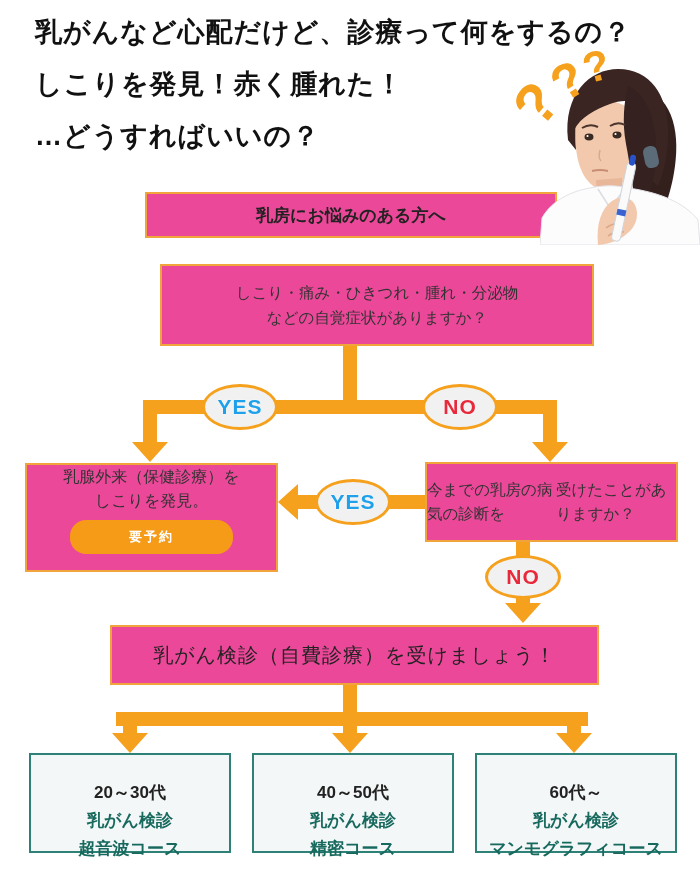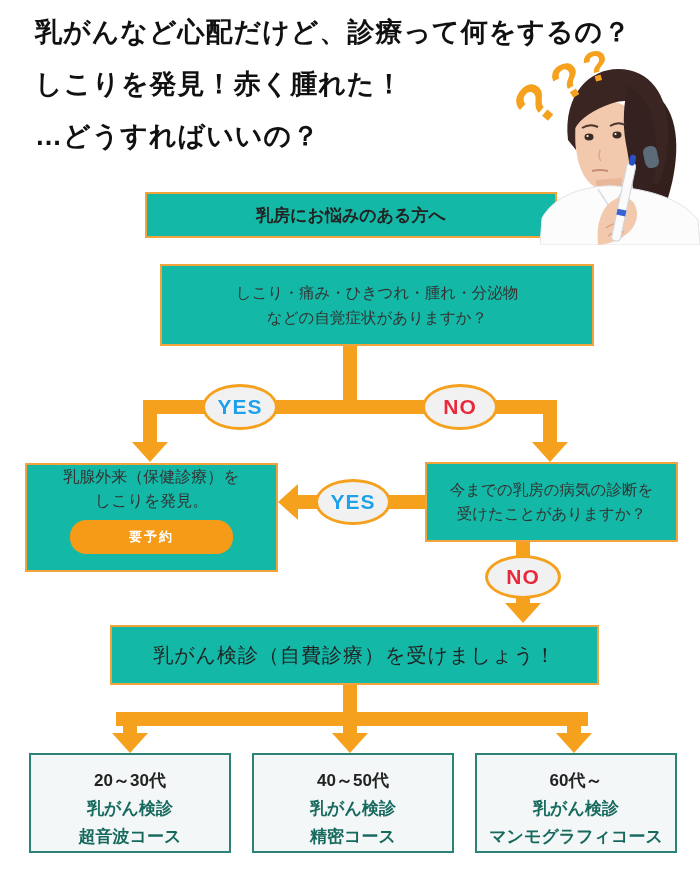--- a/index.html
+++ b/index.html
@@ -15,21 +15,21 @@
   .qmark { position:absolute; z-index:3; color:#F5A11E; font-weight:bold; font-family:"Liberation Sans",sans-serif; }
   .qm1 { left:518px; top:70px; font-size:58px; transform:rotate(-50deg); }
   .qm2 { left:553px; top:52px; font-size:50px; transform:rotate(-32deg); }
   .qm3 { left:583px; top:42px; font-size:43px; transform:rotate(-15deg); }
 
   
   .photo { position:absolute; left:540px; top:58px; width:160px; height:187px; z-index:2; }
 
   
   .flow { position:absolute; inset:0; }
-  .obox { position:absolute; background:#14b8a6; border:2px solid #F2A43C;font-family:Liberation Serif, serif; }
+  .obox { position:absolute; background:#ec4899; border:2px solid #F2A43C;font-family:Liberation Serif, serif; }
   .line { position:absolute; background:#F5A11E; }
   .tri-down { position:absolute; width:0; height:0;
     border-left:18px solid transparent; border-right:18px solid transparent;
     border-top:20px solid #F5A11E; }
   .tri-left { position:absolute; width:0; height:0;
     border-top:18px solid transparent; border-bottom:18px solid transparent;
     border-right:20px solid #F5A11E; }
   .oval { position:absolute; width:76px; height:46px; background:#F1F1F1;
     border:3px solid #F5A11E; border-radius:50%; display:flex;
     align-items:center; justify-content:center;
@@ -47,29 +47,29 @@
     display:flex; flex-direction:column; align-items:center; justify-content:center;
     font-size:15.5px; color:#333; line-height:25px; font-weight:500; }
   
   .box-clinic { left:25px; top:463px; width:253px; height:109px;
     text-align:center; font-size:16px; color:#333; line-height:24px; font-weight:500; }
   .badge { width:163px; height:34px; margin:7px auto 8px; background:#F59B18;
     border-radius:16px; color:#ffffff; font-size:13px; font-weight:bold;
     display:flex; align-items:center; justify-content:center; letter-spacing:2px; }
   
   .box-q2 { left:425px; top:462px; width:253px; height:80px;
-    display:flex; flex-direction:column; align-items:center; justify-content:center;
+    display:flex; flex-direction:row; align-items:center; justify-content:center;
     font-size:15.5px; color:#333; line-height:24px; font-weight:500; }
   
   .box-screen { left:110px; top:625px; width:489px; height:60px;
     display:flex; align-items:center; justify-content:center;
     font-size:20px; color:#222; font-weight:500; letter-spacing:1px; }
   
   .card { position:absolute; top:753px; width:202px; height:100px;
-    background:#F3F7F7; border:2px solid #2E8176; text-align:center; padding-top:12px; }
+    background:#F3F7F7; border:2px solid #2E8176; text-align:center; padding-top:24px; }
   .card .age { font-size:17px; font-weight:bold; color:#222; line-height:28px; }
   .card .crs { font-size:17px; font-weight:bold; color:#17695E; line-height:28px; }
   .card1 { left:29px; } .card2 { left:252px; } .card3 { left:475px; }
 </style>
 </head>
 <body>
 
 <div class="headline">
   <div>乳がんなど心配だけど、診療って何をするの？</div>
   <div>しこりを発見！赤く腫れた！</div>

